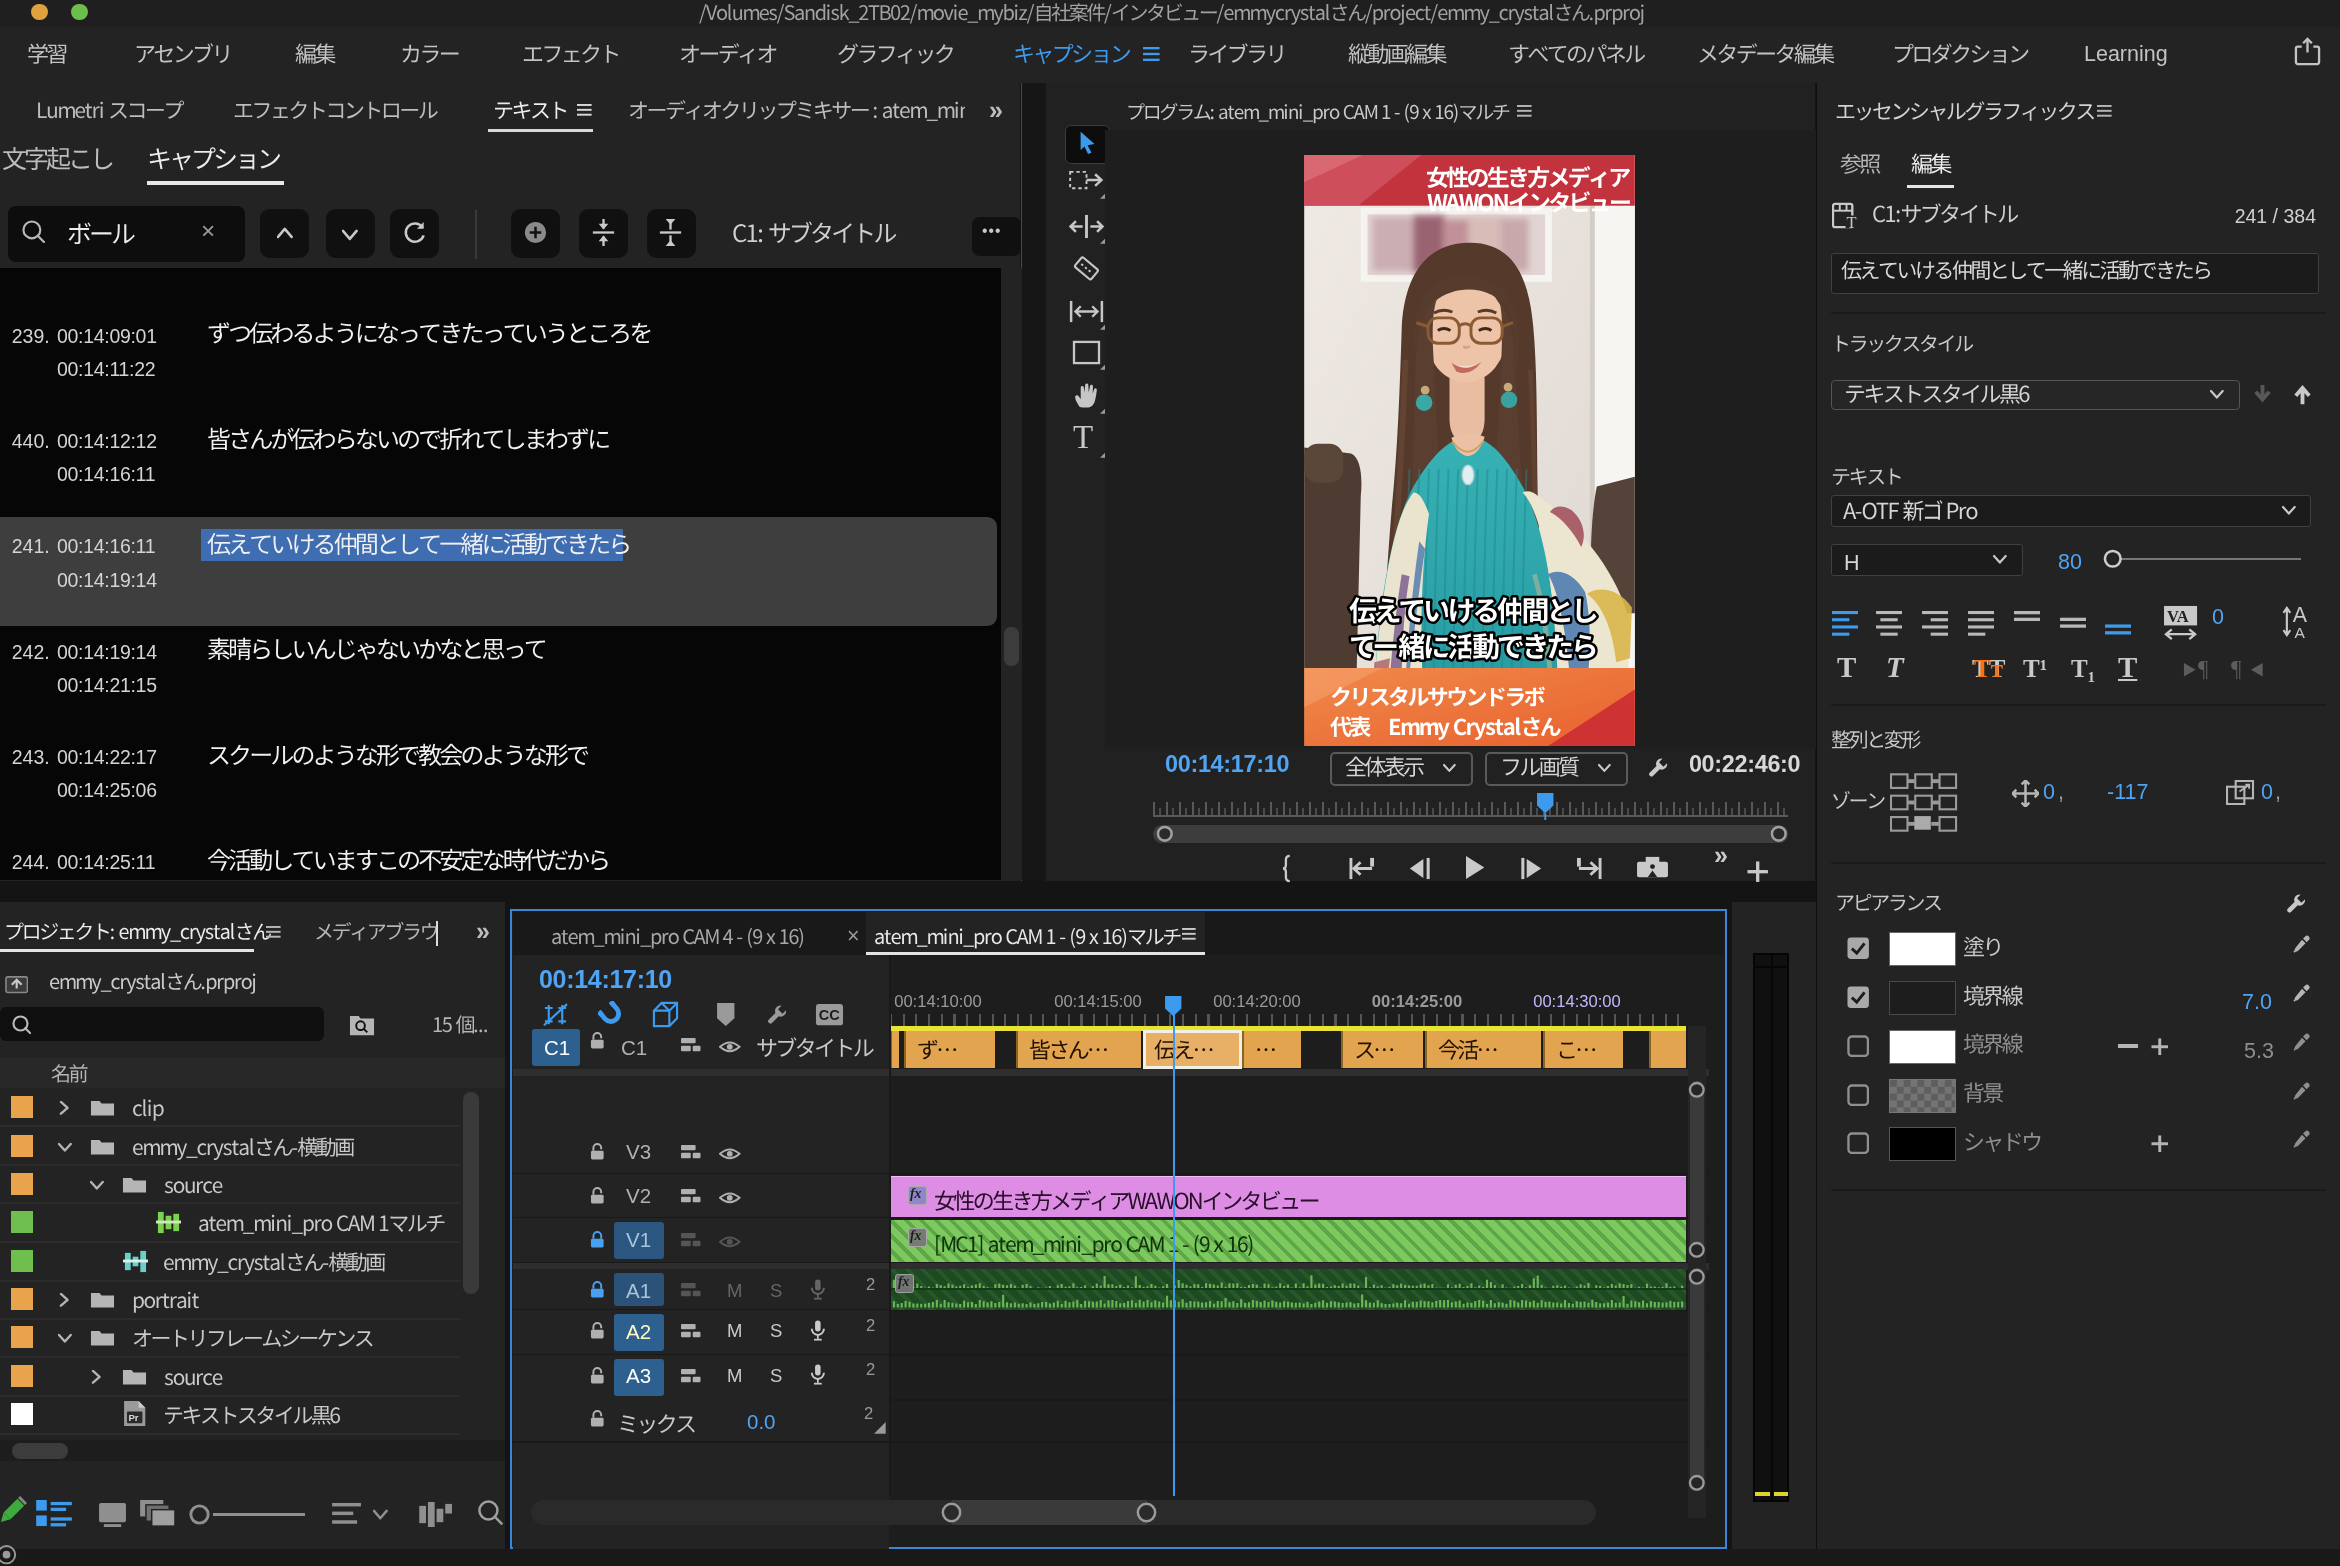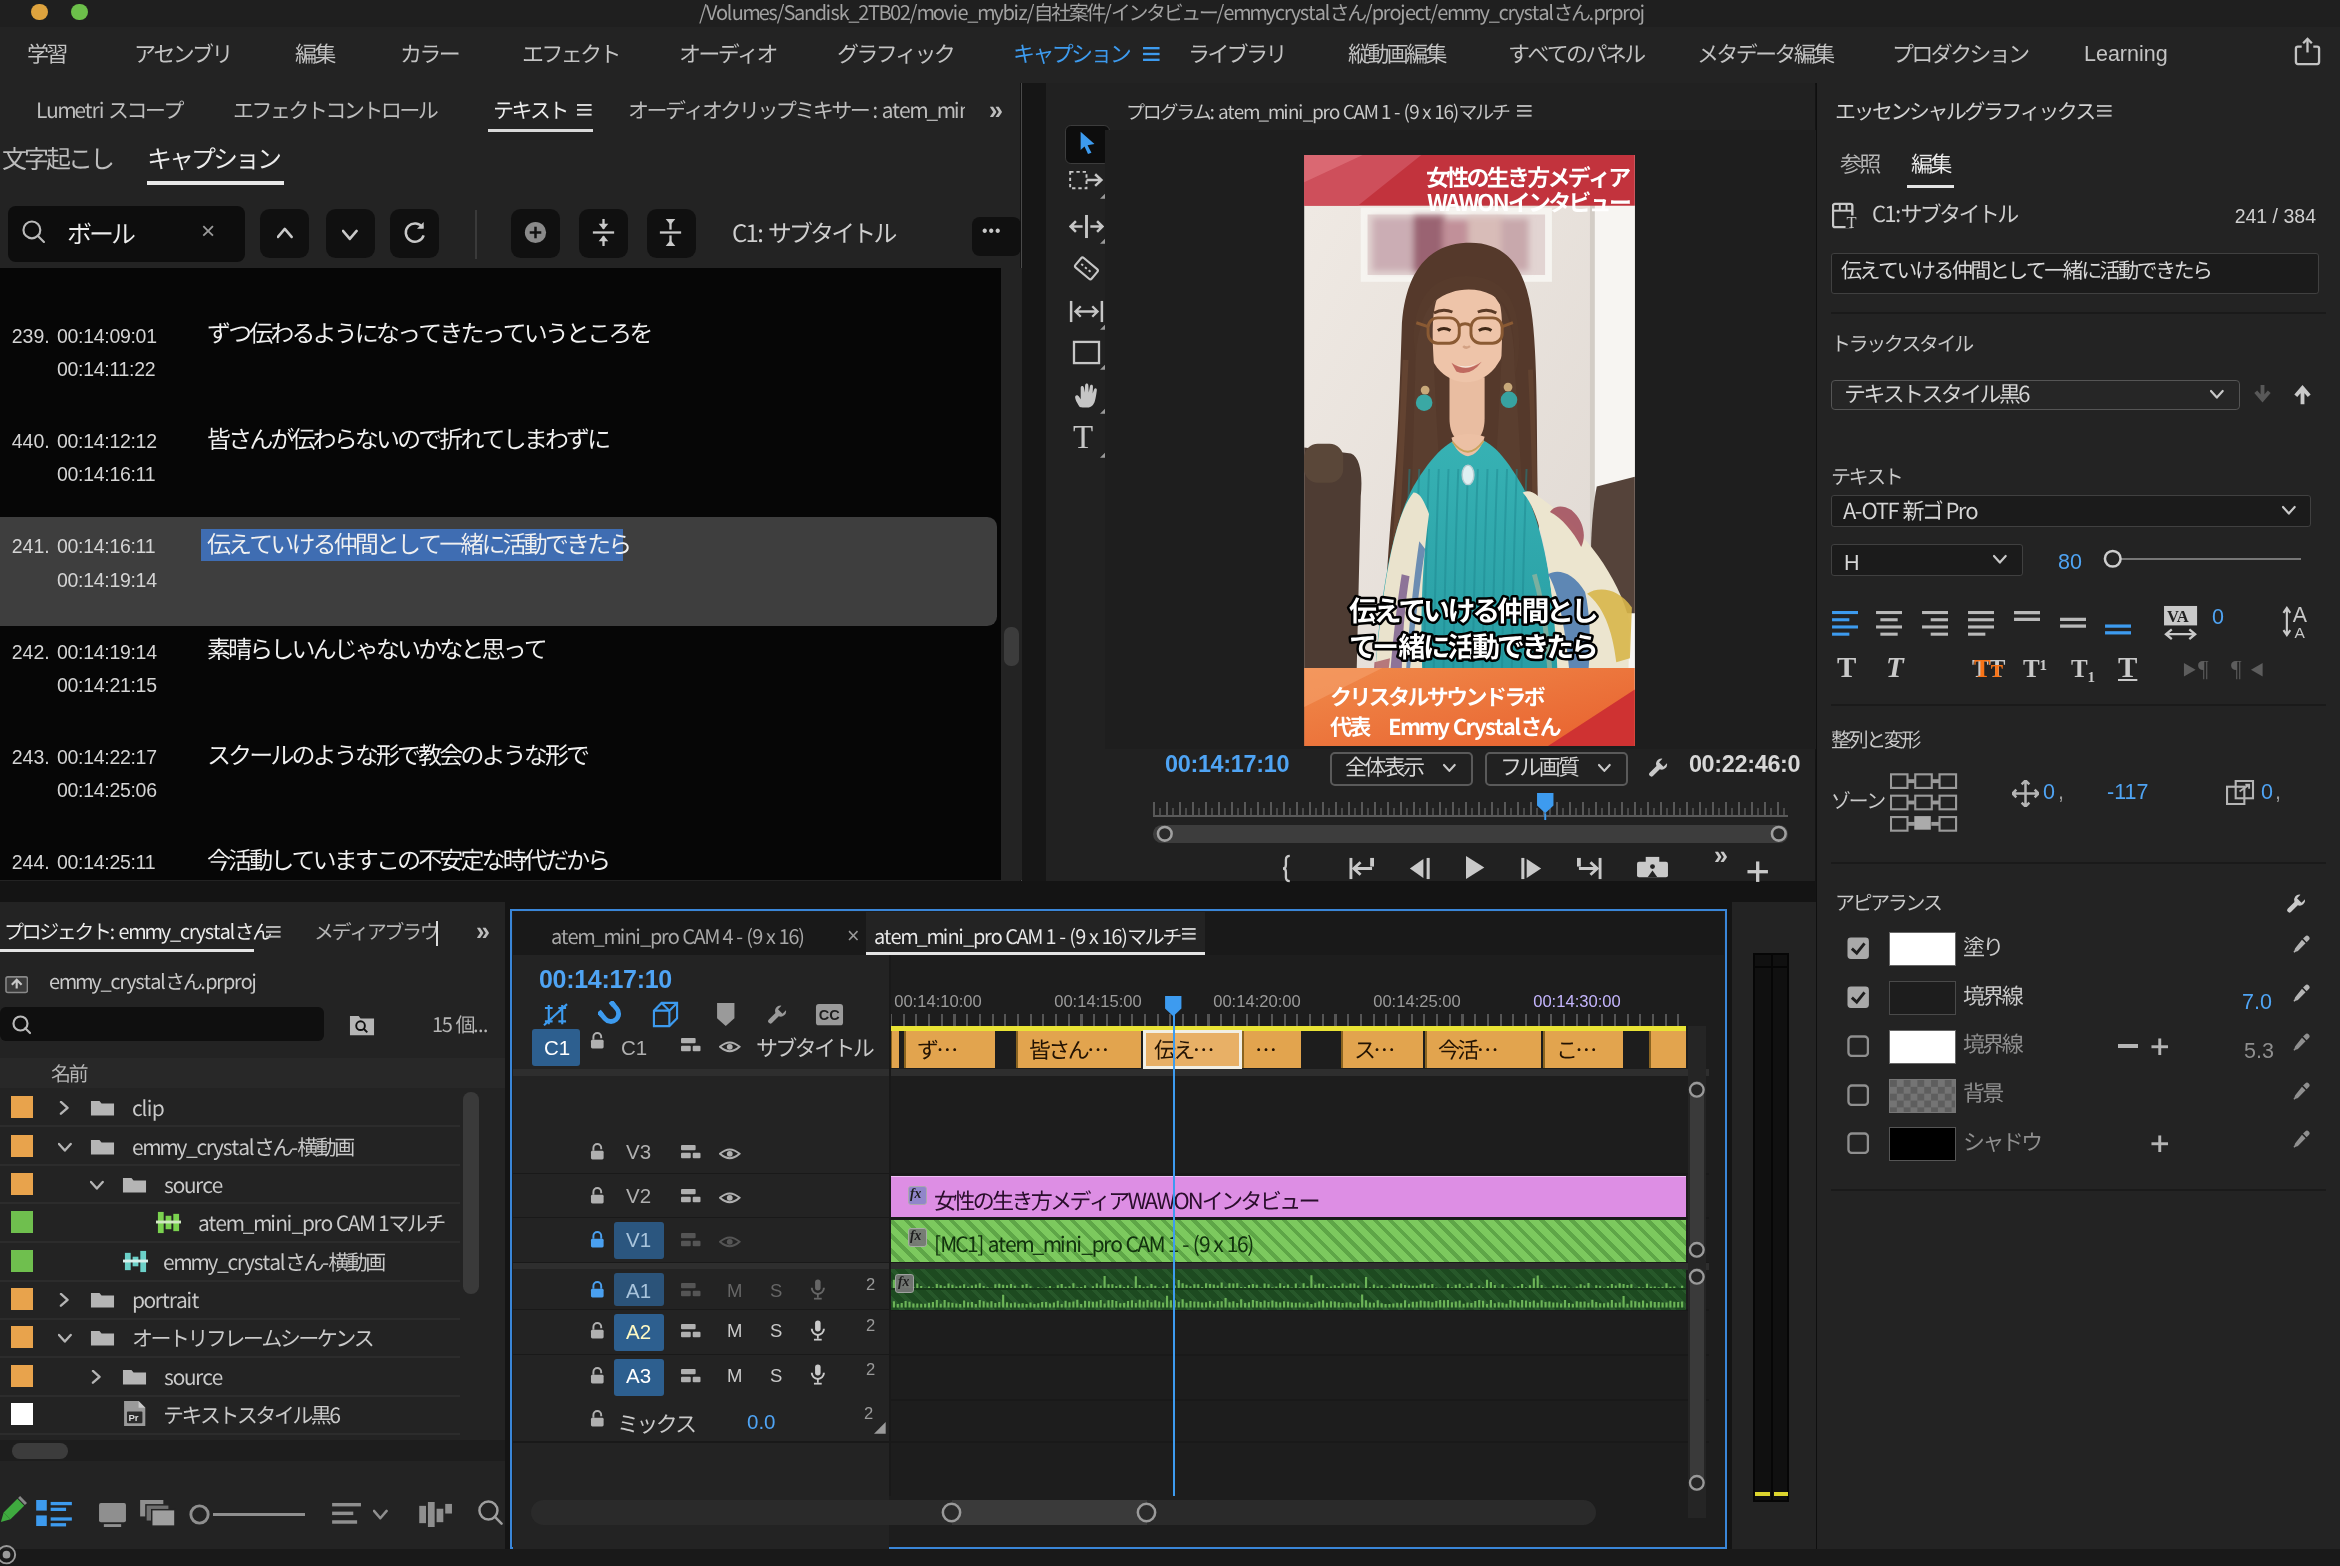--- a/index.html
+++ b/index.html
@@ -2034,21 +2034,21 @@
     </g>
   </svg>
 <svg class="a" style="left:815px;top:1003px;" width="29" height="23.4" viewBox="0 0 30 24">
     <rect x="1" y="1" width="28" height="22" rx="3" fill="#9a9a9a"></rect>
     <text x="4" y="18" font-size="15" font-weight="bold" fill="#1d1d1d" font-family="Liberation Sans">CC</text>
   </svg>
 <div class="a" style="left:890px;top:955px;width:796px;height:71px;background:#1d1d1d"></div>
 <div class="a" style="left:938px;top:992px;font-size:16.6px;color:#9a9a9a;font-weight:400;font-family:'Liberation Sans',sans-serif;transform:translateX(-50%)">00:14:10:00</div>
 <div class="a" style="left:1098px;top:992px;font-size:16.6px;color:#9a9a9a;font-weight:400;font-family:'Liberation Sans',sans-serif;transform:translateX(-50%)">00:14:15:00</div>
 <div class="a" style="left:1257px;top:992px;font-size:16.6px;color:#9a9a9a;font-weight:400;font-family:'Liberation Sans',sans-serif;transform:translateX(-50%)">00:14:20:00</div>
-<div class="a" style="left:1417px;top:992px;font-size:16.6px;color:#9a9a9a;font-weight:400;font-family:'Liberation Sans',sans-serif;transform:translateX(-50%)">00:14:25:00</div>
+<div class="a" style="left:1417px;top:992px;font-size:16.6px;color:#9a9a9a;font-weight:700;font-family:'Liberation Sans',sans-serif;transform:translateX(-50%)">00:14:25:00</div>
 <div class="a" style="left:1577px;top:992px;font-size:16.6px;color:#c4b5fd;font-weight:400;font-family:'Liberation Sans',sans-serif;transform:translateX(-50%)">00:14:30:00</div>
 <div class="a" style="left:890px;top:1014px;width:796px;height:11.7px;background:repeating-linear-gradient(90deg,#555 0 2px,transparent 2px 12.7px)"></div>
 <div class="a" style="left:890px;top:1026px;width:796px;height:4.9px;background:#e9e335"></div>
 <div class="a" style="left:890px;top:1031px;width:8.8px;height:37px;background:#e2a44e"></div>
 <div class="a" style="left:890px;top:1031px;width:2px;height:37px;background:#8a6420"></div>
 <div class="a" style="left:904px;top:1031px;width:91px;height:37px;background:#e2a44e"></div>
 <div class="a" style="left:904px;top:1031px;width:2px;height:37px;background:#8a6420"></div>
 <svg class="t" style="left:917px;top:1058px" viewBox="0 0 2 2" width="2" height="2">
     <g transform="scale(0.022000,-0.022000)" fill="#231303">
       <use href="#g95" x="0"></use>

